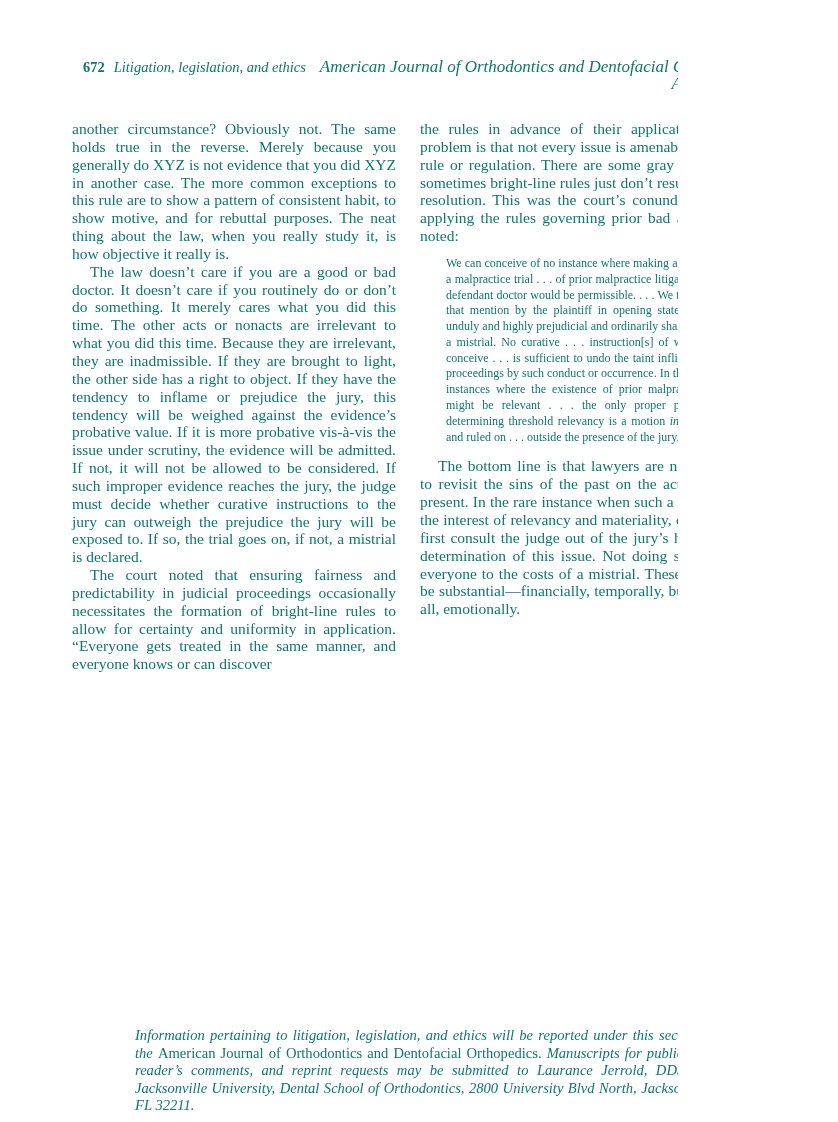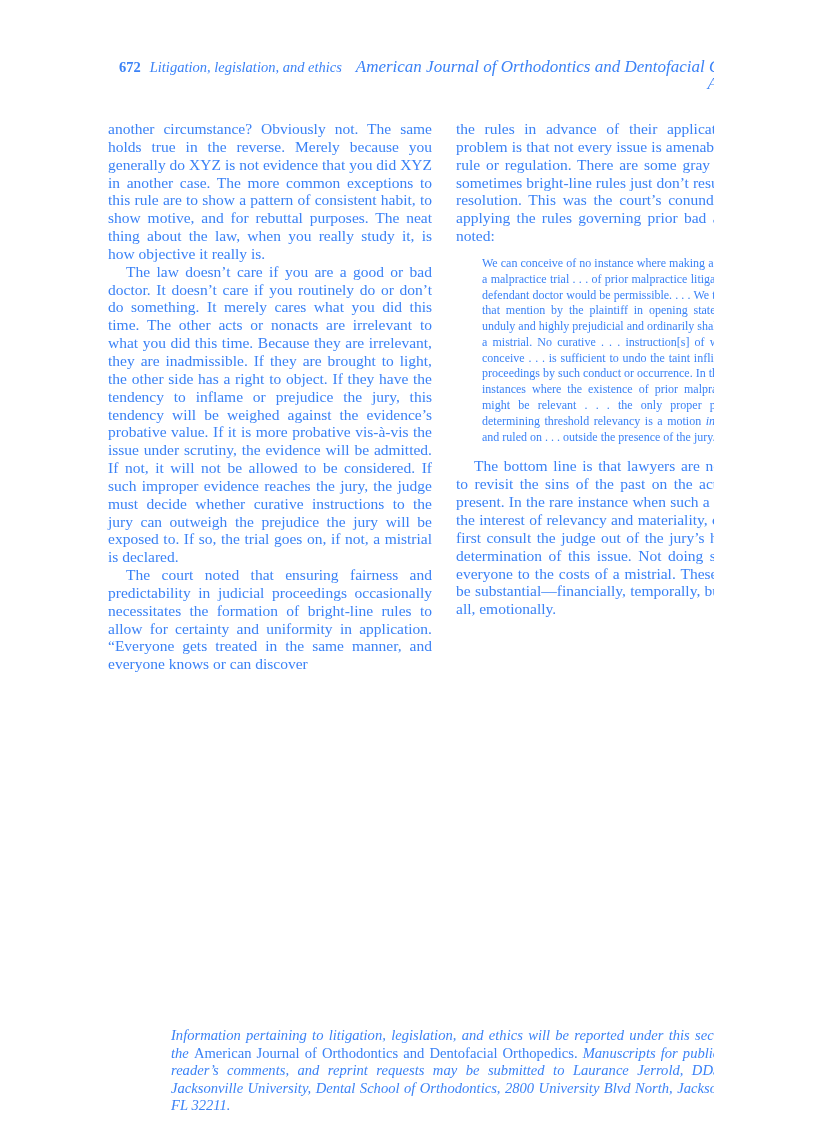--- a/index.html
+++ b/index.html
@@ -6,23 +6,22 @@
     margin: 0;
     padding: 0;
     background: #ffffff;
   }
   .page {
     position: relative;
     width: 678px;
     height: 1122px;
     background: #ffffff;
     font-family: "Liberation Serif", serif;
-    color: #3b82f6;
+    color: #0f766e;
     overflow: hidden;
-    margin-left: 36px;
   }
   
   .header {
     position: absolute;
     top: 59px;
     left: 83px;
     width: 674px;
     display: flex;
     justify-content: space-between;
     align-items: flex-start;

